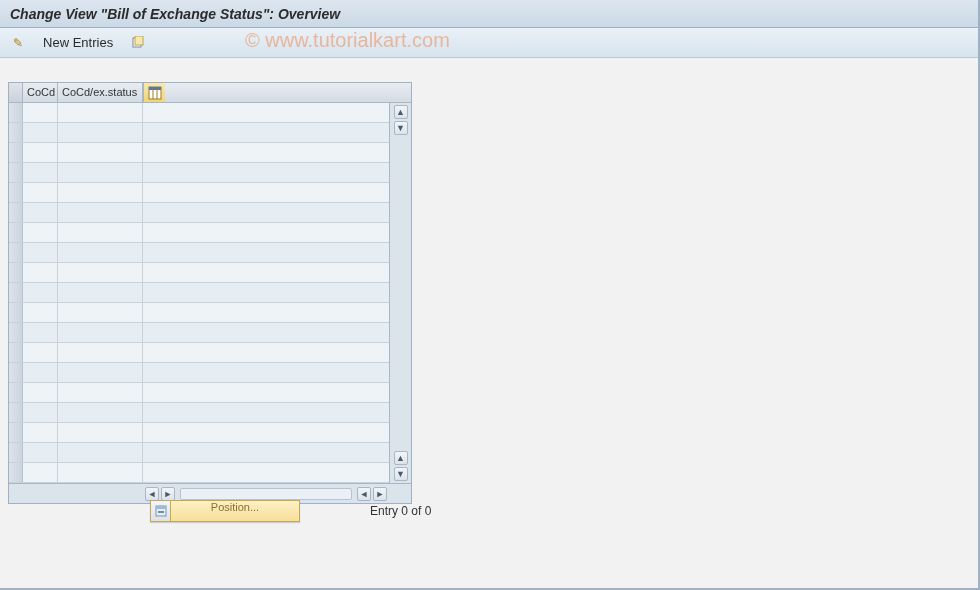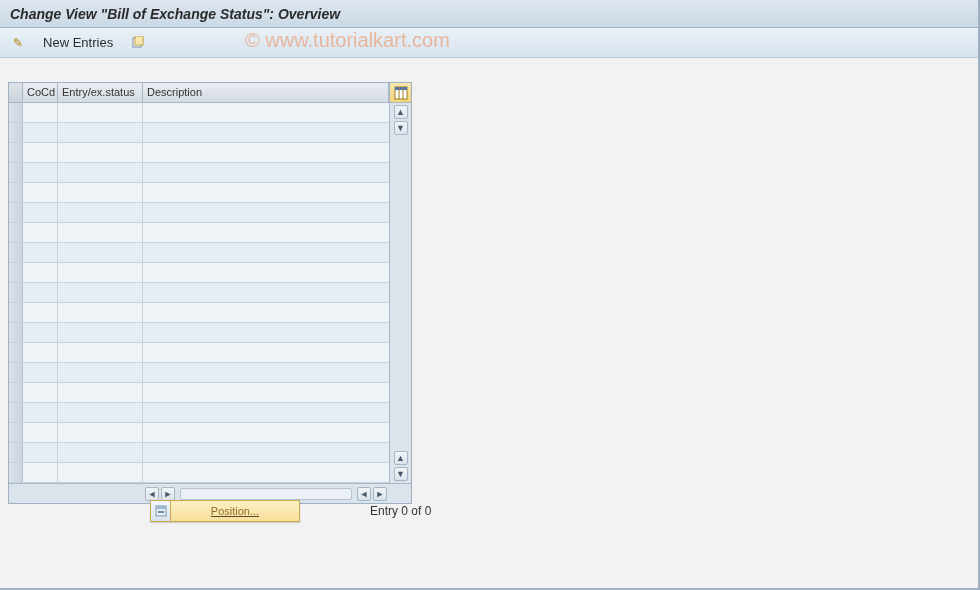--- a/index.html
+++ b/index.html
@@ -165,26 +165,25 @@
       display:flex;
       align-items:center;
       gap:70px;
       padding-left:150px;
     }
     .position-btn {
       width:150px; height:22px;
       background:linear-gradient(#fdf0c4,#f7df9b);
       border:1px solid #c7a84e;
       display:flex;
-      align-items:center;
+      align-items:flex-start;
       cursor:pointer;
       font-size:11px;
       color:#5a4a1f;
       box-shadow:0 1px 1px rgba(0,0,0,0.15);
-      text-decoration:underline;
     }
     .pos-icon {
       width:20px;height:20px;
       display:flex;align-items:center;justify-content:center;
       background:linear-gradient(#f3f6fa,#d9e2eb);
       border-right:1px solid #c7a84e;
     }
     .pos-label { flex:1; text-align:center; color:#8a712d;}
     .entry-status { font-size:12px; color:#333;}
     .outer-border {
@@ -215,22 +214,21 @@
     </span>
   </div>
 
   <div class="watermark">© www.tutorialkart.com</div>
 
   <div class="content-area">
     <div class="table-frame">
       <div class="col-head-row">
         <div class="row-sel-h"></div>
         <div class="col-h col-cocd">CoCd</div>
-        <div class="col-h col-bill">Entry/ex.status</div>
-        <div class="col-h col-desc">Description</div>
+        <div class="col-h col-bill">CoCd/ex.status</div>
         <div class="col-settings">
           <svg width="14" height="14" viewBox="0 0 14 14">
             <rect x="1" y="1" width="12" height="12" fill="#fff" stroke="#9a7c1e"></rect>
             <rect x="1" y="1" width="12" height="3" fill="#4f77b5"></rect>
             <line x1="5" y1="1" x2="5" y2="13" stroke="#9a7c1e"></line>
             <line x1="9" y1="1" x2="9" y2="13" stroke="#9a7c1e"></line>
           </svg>
         </div>
       </div>
 

